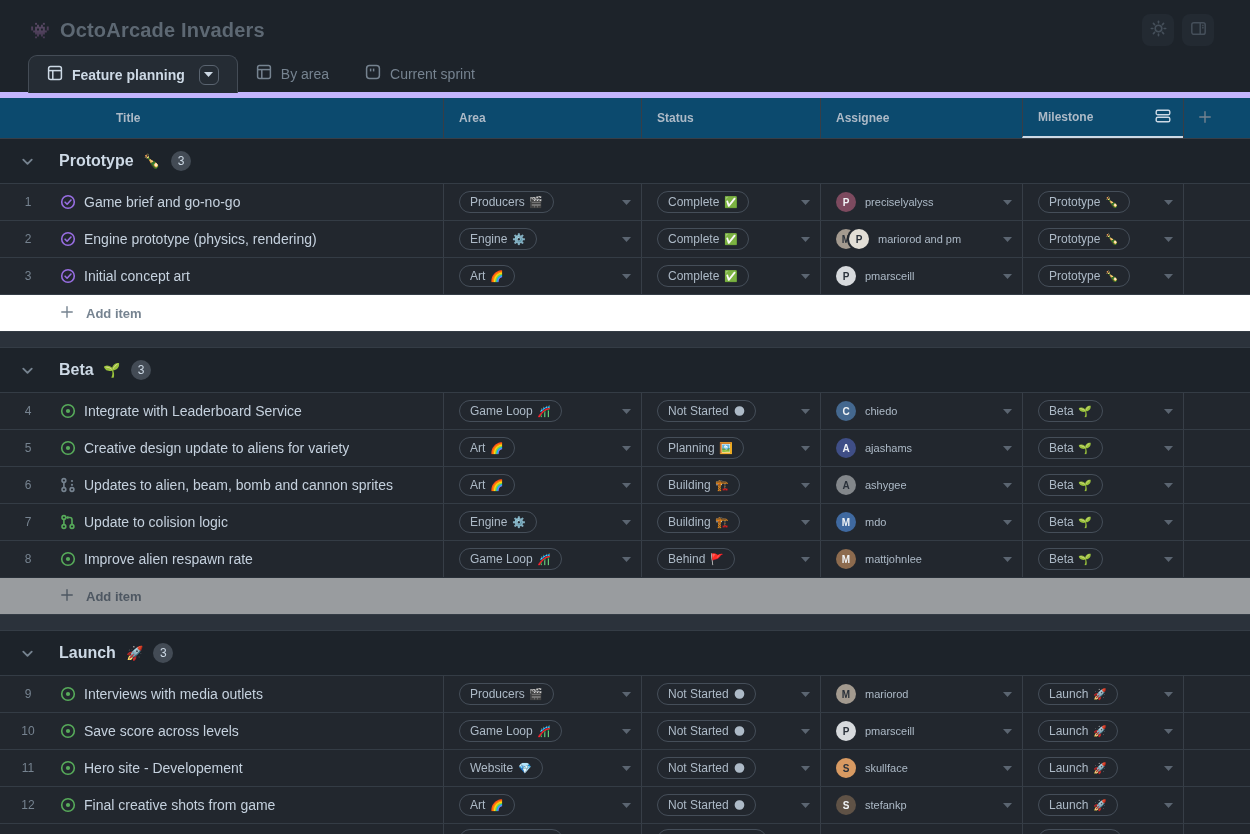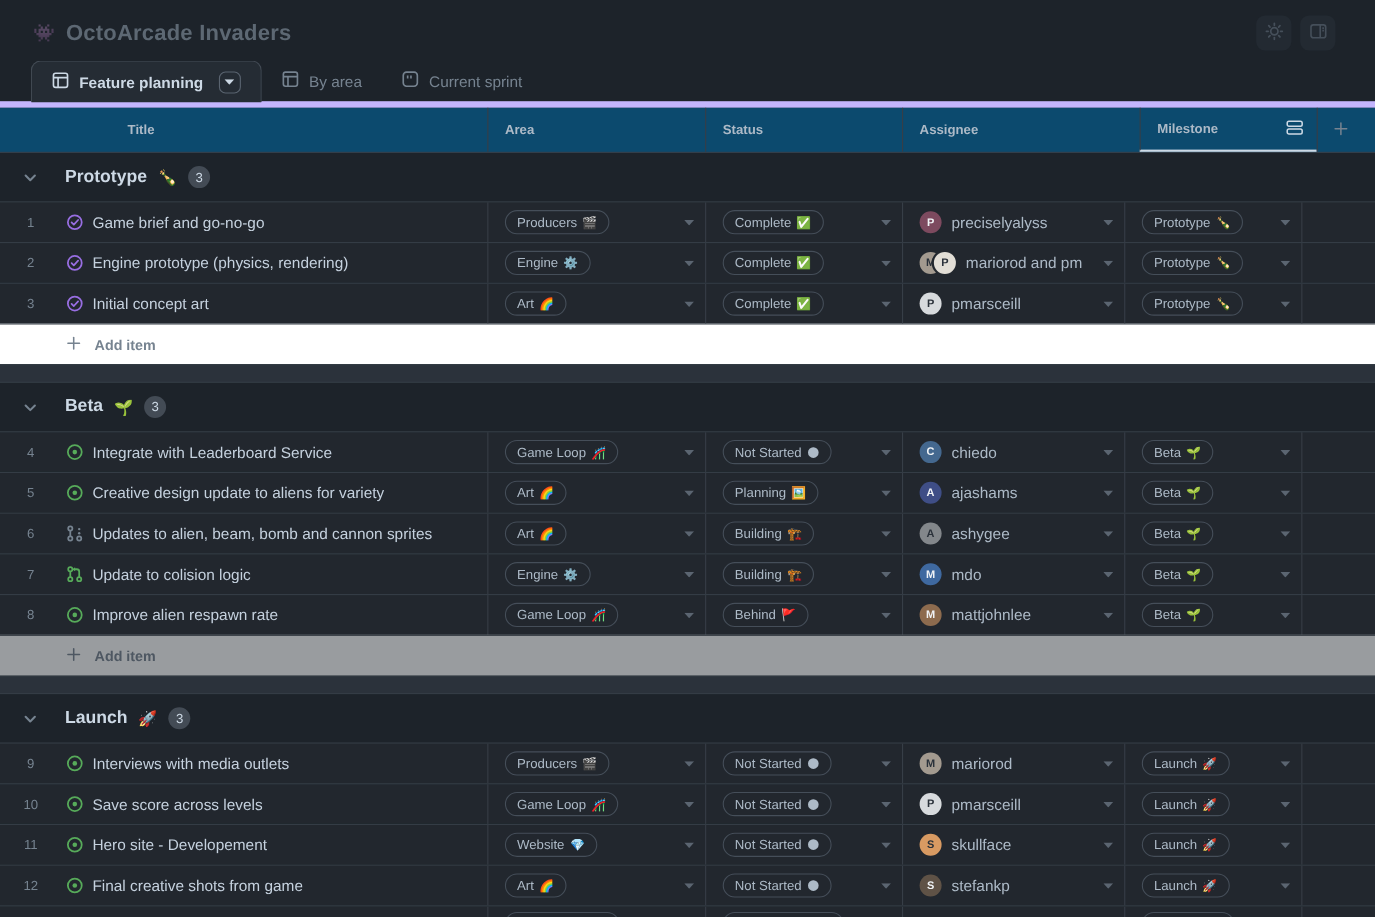--- a/index.html
+++ b/index.html
@@ -35,21 +35,21 @@
   .c-milestone{width:161px;flex:none;}
   .c-plus{flex:1;}
   .c-area,.c-status,.c-assignee,.c-milestone,.c-plus{border-left:1px solid #373e47;}
 
   
   .col-header{display:flex;height:41px;background:#0c4a6e;border-bottom:1px solid #373e47;
               box-sizing:border-box;font-size:12px;font-weight:700;color:#adbac7;}
   .hcell{display:flex;align-items:center;padding:0 12px 0 15px;box-sizing:border-box;}
   .hcell.c-gutter{padding:0;}
   .hcell.c-title{padding-left:60px;}
-  .hcell.c-milestone{border-bottom:2px solid #cdd9e5;justify-content:space-between;margin-left:14px;}
+  .hcell.c-milestone{border-bottom:2px solid #cdd9e5;justify-content:space-between;}
   .hcell.c-plus{padding-left:14px;}
 
   
   .section-header{display:flex;align-items:center;gap:10px;padding-left:20px;height:44px;box-sizing:border-box;}
   .section-header .chev{display:flex;cursor:pointer;}
   .gname{font-size:16px;font-weight:700;color:#cdd9e5;margin-left:14px;}
   .gemoji{font-size:14px;}
   .badge{min-width:20px;height:20px;border-radius:10px;background:#434b55;color:#cdd9e5;font-size:12px;
          display:inline-flex;align-items:center;justify-content:center;padding:0 6px;box-sizing:border-box;font-weight:400;}
 
@@ -61,21 +61,21 @@
   .cell.c-title .ticon{display:flex;flex:none;margin-left:0;}
   .rowtitle{white-space:nowrap;overflow:hidden;text-overflow:ellipsis;cursor:pointer;}
   .pill{display:inline-flex;align-items:center;gap:5px;height:22px;padding:0 10px;border:1px solid #454e59;
         border-radius:11px;font-size:12px;color:#adbac7;white-space:nowrap;box-sizing:border-box;justify-content:center;}
   .pemoji{font-size:11px;}
   .caret{margin-left:auto;display:flex;}
   .avatars{display:flex;margin-right:9px;}
   .avatar{width:20px;height:20px;border-radius:50%;font-size:10px;font-weight:700;display:flex;
           align-items:center;justify-content:center;flex:none;}
   .avatars .avatar + .avatar{margin-left:-7px;box-shadow:0 0 0 2px #22272e;}
-  .aname{font-size:14px;color:#adbac7;white-space:nowrap;}
+  .aname{font-size:11px;color:#adbac7;white-space:nowrap;}
 
   .add-item{display:flex;align-items:center;gap:12px;height:37px;padding-left:60px;color:#768390;
             font-size:13px;border-top:1px solid #343c45;box-sizing:border-box;background:#ffffff;cursor:pointer;font-weight:bold;}
   .add-item.dim{opacity:.55;}
   .section-gap{height:17px;background:#2b323b;border-top:1px solid #343c45;border-bottom:1px solid #343c45;box-sizing:border-box;}
 
   .row.partial{height:14px;overflow:hidden;align-items:flex-start;border-top:1px solid #343c45;}
   .row.partial .cell{align-items:flex-start;height:100%;padding-top:5px;}
   .ghost{height:22px;border:1px solid #454e59;border-radius:11px;box-sizing:border-box;flex:none;}
 </style>

